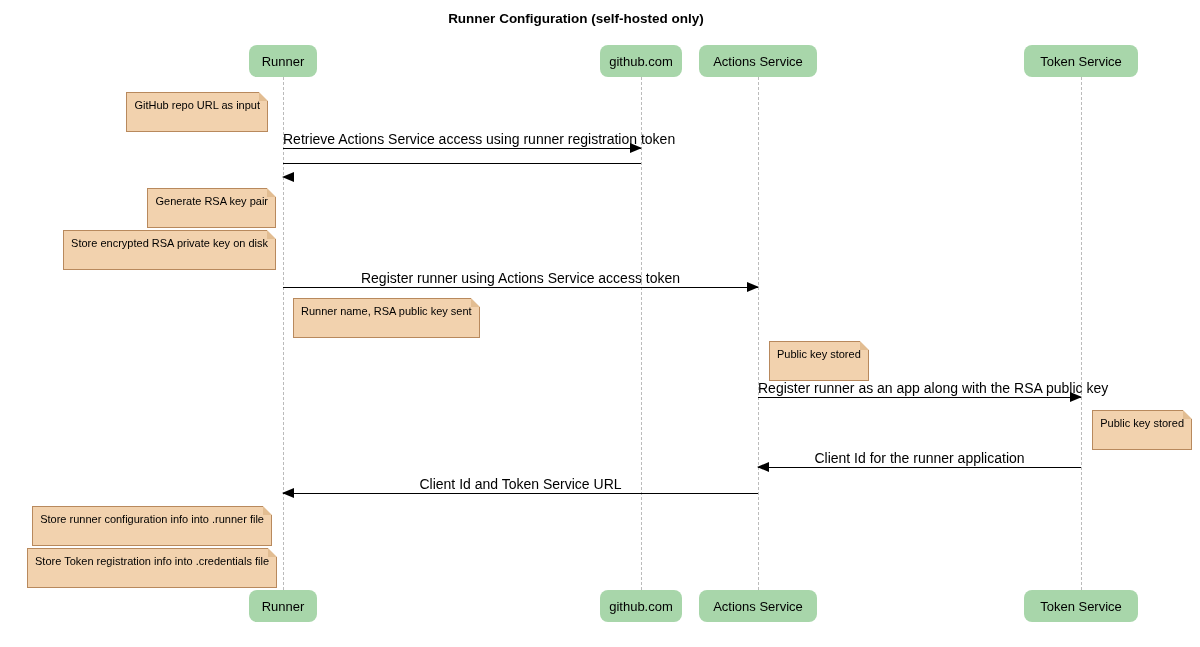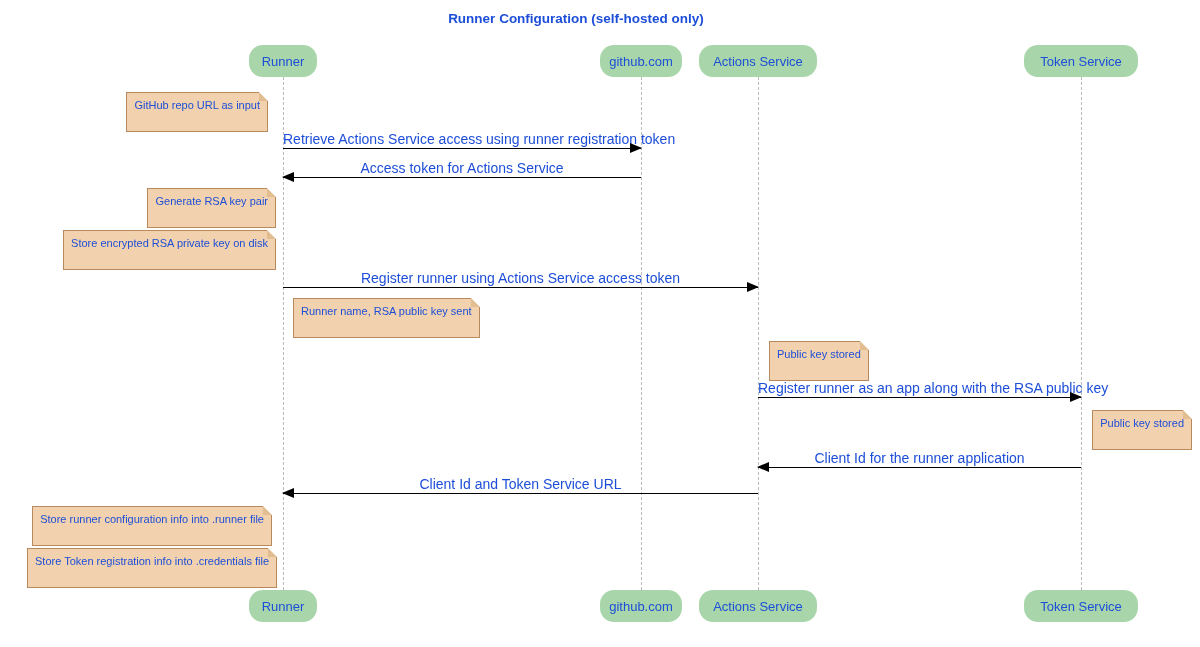--- a/index.html
+++ b/index.html
@@ -2,21 +2,21 @@
 <html><head>
 <meta charset="utf-8">
 <style>
   html, body { margin: 0; padding: 0; background: #ffffff; }
   .canvas {
     position: relative;
     width: 1200px;
     height: 647px;
     background: #ffffff;
     font-family: "Liberation Sans", "DejaVu Sans", sans-serif;
-    color: #1d4ed8;
+    color: #000000;
     overflow: hidden;
   }
   .title {
     position: absolute;
     top: 11px;
     left: 576px;
     transform: translateX(-50%);
     font-size: 13.5px;
     font-weight: bold;
     white-space: nowrap;
@@ -25,21 +25,21 @@
     position: absolute;
     top: 77px;
     height: 513px;
     width: 0;
     border-left: 1px dashed #bbbbbb;
   }
   .participant {
     position: absolute;
     height: 32px;
     background: #a8d6aa;
-    border-radius: 14px;
+    border-radius: 8px;
     display: flex;
     align-items: center;
     justify-content: center;
     font-size: 13px;
     white-space: nowrap;
   }
   .message { position: absolute; }
   .msg-label {
     font-size: 14px;
     line-height: 14px;
@@ -103,21 +103,20 @@
   <div class="participant" style="left:699px; top:590px; width:118px;">Actions Service</div>
   <div class="participant" style="left:1024px; top:590px; width:114px;">Token Service</div>
 
   <div class="message" style="left:283px; top:132px; width:358px;">
     <div class="msg-label">Retrieve Actions Service access using runner registration token</div>
     <div class="msg-line"></div>
     <span class="head right"></span>
   </div>
 
   <div class="message" style="left:283px; top:161px; width:358px;">
-    <div class="msg-label">Access token for Actions Service</div>
     <div class="msg-line"></div>
     <span class="head left"></span>
   </div>
 
   <div class="message" style="left:283px; top:271px; width:475px;">
     <div class="msg-label">Register runner using Actions Service access token</div>
     <div class="msg-line"></div>
     <span class="head right"></span>
   </div>
 

